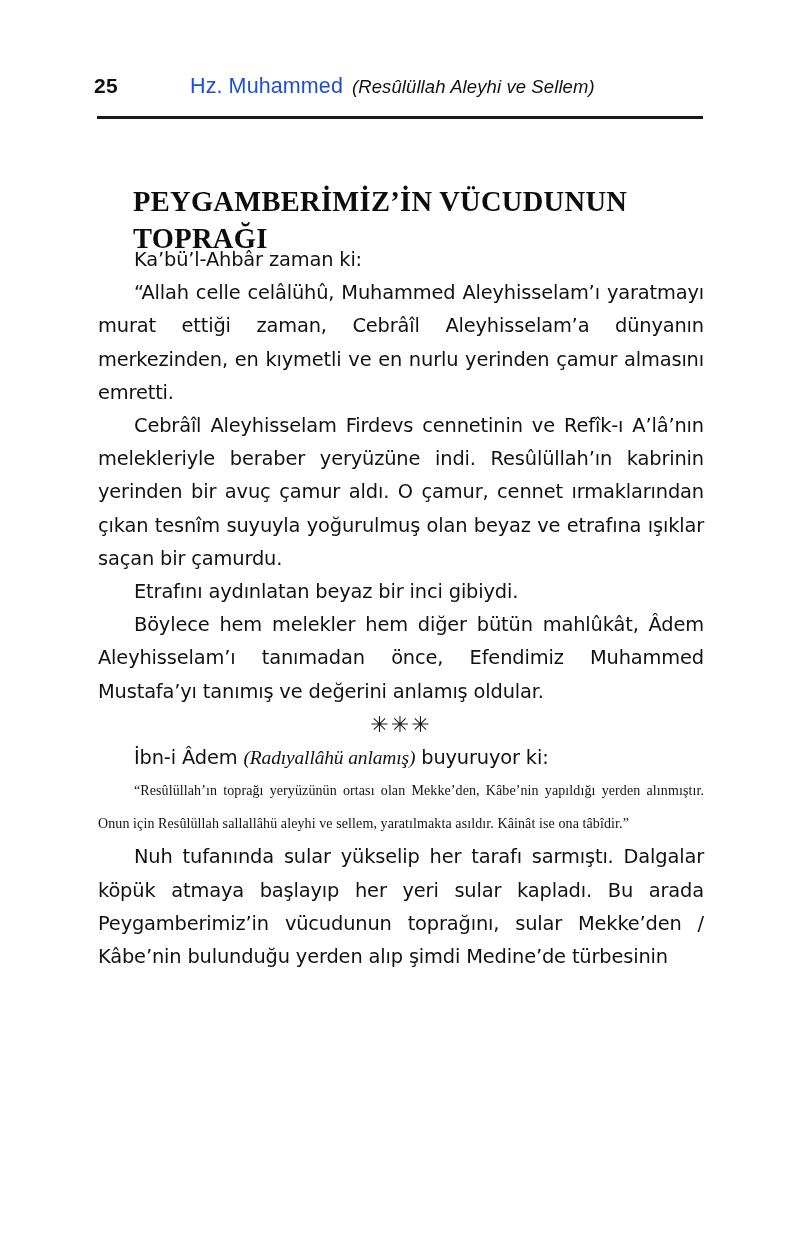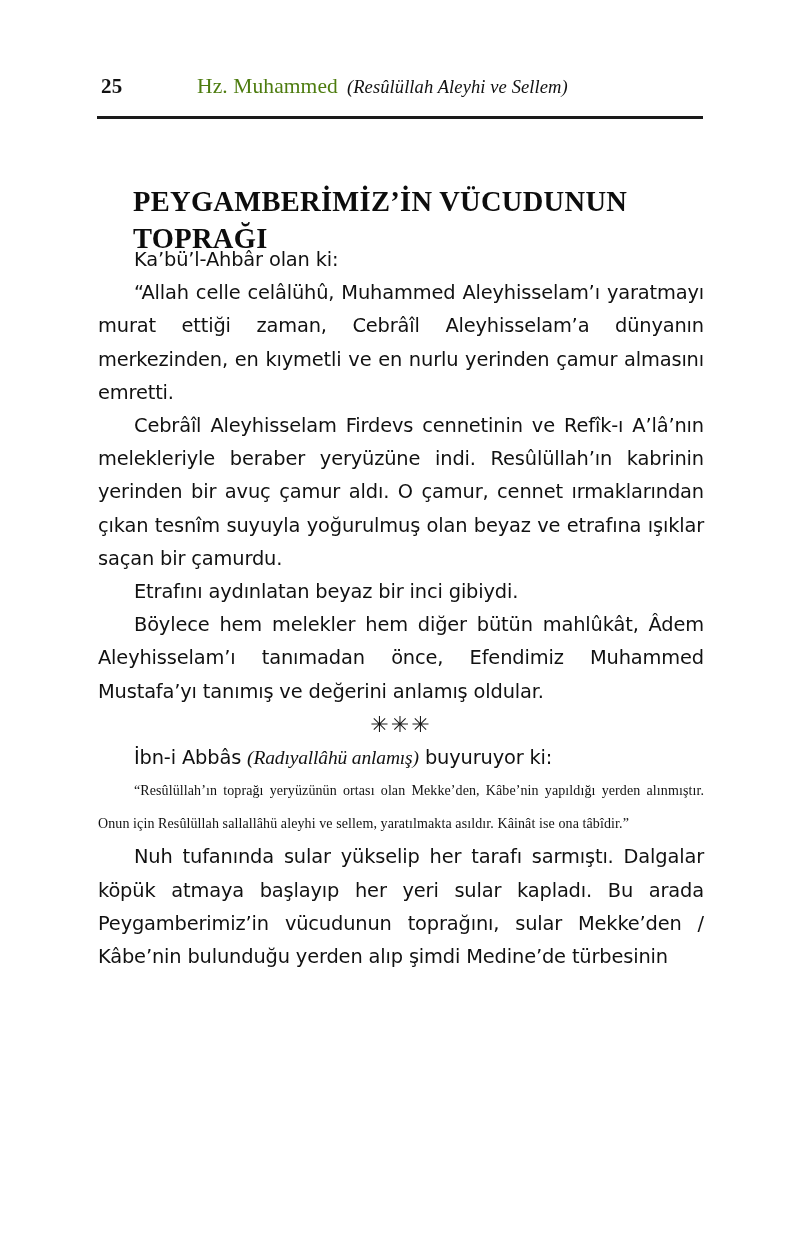--- a/index.html
+++ b/index.html
@@ -23,40 +23,40 @@
     left: 0;
     top: 0;
     width: 800px;
     height: 1244px;
     background: #ffffff;
   }
 
   
   .running-header {
     position: absolute;
-    left: 101px;
+    left: 94px;
     top: 74px;
     width: 606px;
     height: 34px;
     display: flex;
     align-items: baseline;
-    font-family: Liberation Serif, serif;
+    font-family: Liberation Sans, sans-serif;
     white-space: nowrap;
   }
   .folio {
     font-weight: bold;
     font-size: 21px;
     letter-spacing: 0.2px;
     color: #111;
     width: 96px;
     display: inline-block;
   }
   .header-title {
     font-size: 21.5px;
-    color: #4d7c0f;
+    color: #1d4ed8;
     letter-spacing: 0.1px;
   }
   .header-honorific {
     font-style: italic;
     font-size: 18.5px;
     color: #111;
     margin-left: 9px;
     letter-spacing: 0.1px;
   }
   .header-rule {
@@ -141,33 +141,33 @@
     <span class="folio">25</span>
     <span class="header-title">Hz. Muhammed</span>
     <span class="header-honorific">(Resûlüllah Aleyhi ve Sellem)</span>
   </div>
   <div class="header-rule"></div>
 
   <h1 class="chapter-title">PEYGAMBERİMİZ’İN VÜCUDUNUN TOPRAĞI</h1>
 
   <div class="body-block">
 
-    <p class="para last-line-left">Ka’bü’l-Ahbâr olan ki:</p>
+    <p class="para last-line-left">Ka’bü’l-Ahbâr zaman ki:</p>
 
     <p class="para last-line-left">“Allah celle celâlühû, Muhammed Aleyhisselam’ı yaratmayı murat ettiği zaman, Cebrâîl Aleyhisselam’a dünyanın merkezinden, en kıymetli ve en nurlu yerinden çamur almasını emretti.</p>
 
     <p class="para last-line-left">Cebrâîl Aleyhisselam Firdevs cennetinin ve Refîk-ı A’lâ’nın melekleriyle beraber yeryüzüne indi. Resûlüllah’ın kabrinin yerinden bir avuç çamur aldı. O çamur, cennet ırmaklarından çıkan tesnîm suyuyla yoğurulmuş olan beyaz ve etrafına ışıklar saçan bir çamurdu.</p>
 
     <p class="para last-line-left">Etrafını aydınlatan beyaz bir inci gibiydi.</p>
 
 
     <p class="para last-line-left">Böylece hem melekler hem diğer bütün mahlûkât, Âdem Aleyhisselam’ı tanımadan önce, Efendimiz Muhammed Mustafa’yı tanımış ve değerini anlamış oldular.</p>
 
     <p class="divider-stars">✳✳✳</p>
 
-    <p class="para last-line-left"><span>İbn-i Abbâs</span><span>&nbsp;</span><span class="honorific-inline">(Radıyallâhü anlamış)</span><span>&nbsp;</span><span>buyuruyor ki:</span></p>
+    <p class="para last-line-left"><span>İbn-i Âdem</span><span>&nbsp;</span><span class="honorific-inline">(Radıyallâhü anlamış)</span><span>&nbsp;</span><span>buyuruyor ki:</span></p>
 
     <p class="para bold last-line-left">“Resûlüllah’ın toprağı yeryüzünün ortası olan Mekke’den, Kâbe’nin yapıldığı yerden alınmıştır. Onun için Resûlüllah sallallâhü aleyhi ve sellem, yaratılmakta asıldır. Kâinât ise ona tâbîdir.”</p>
 
     <p class="para">Nuh tufanında sular yükselip her tarafı sarmıştı. Dalgalar köpük atmaya başlayıp her yeri sular kapladı. Bu arada Peygamberimiz’in vücudunun toprağını, sular Mekke’den / Kâbe’nin bulunduğu yerden alıp şimdi Medine’de türbesinin</p>
 
   </div>
 </div>
 
 </body></html>

